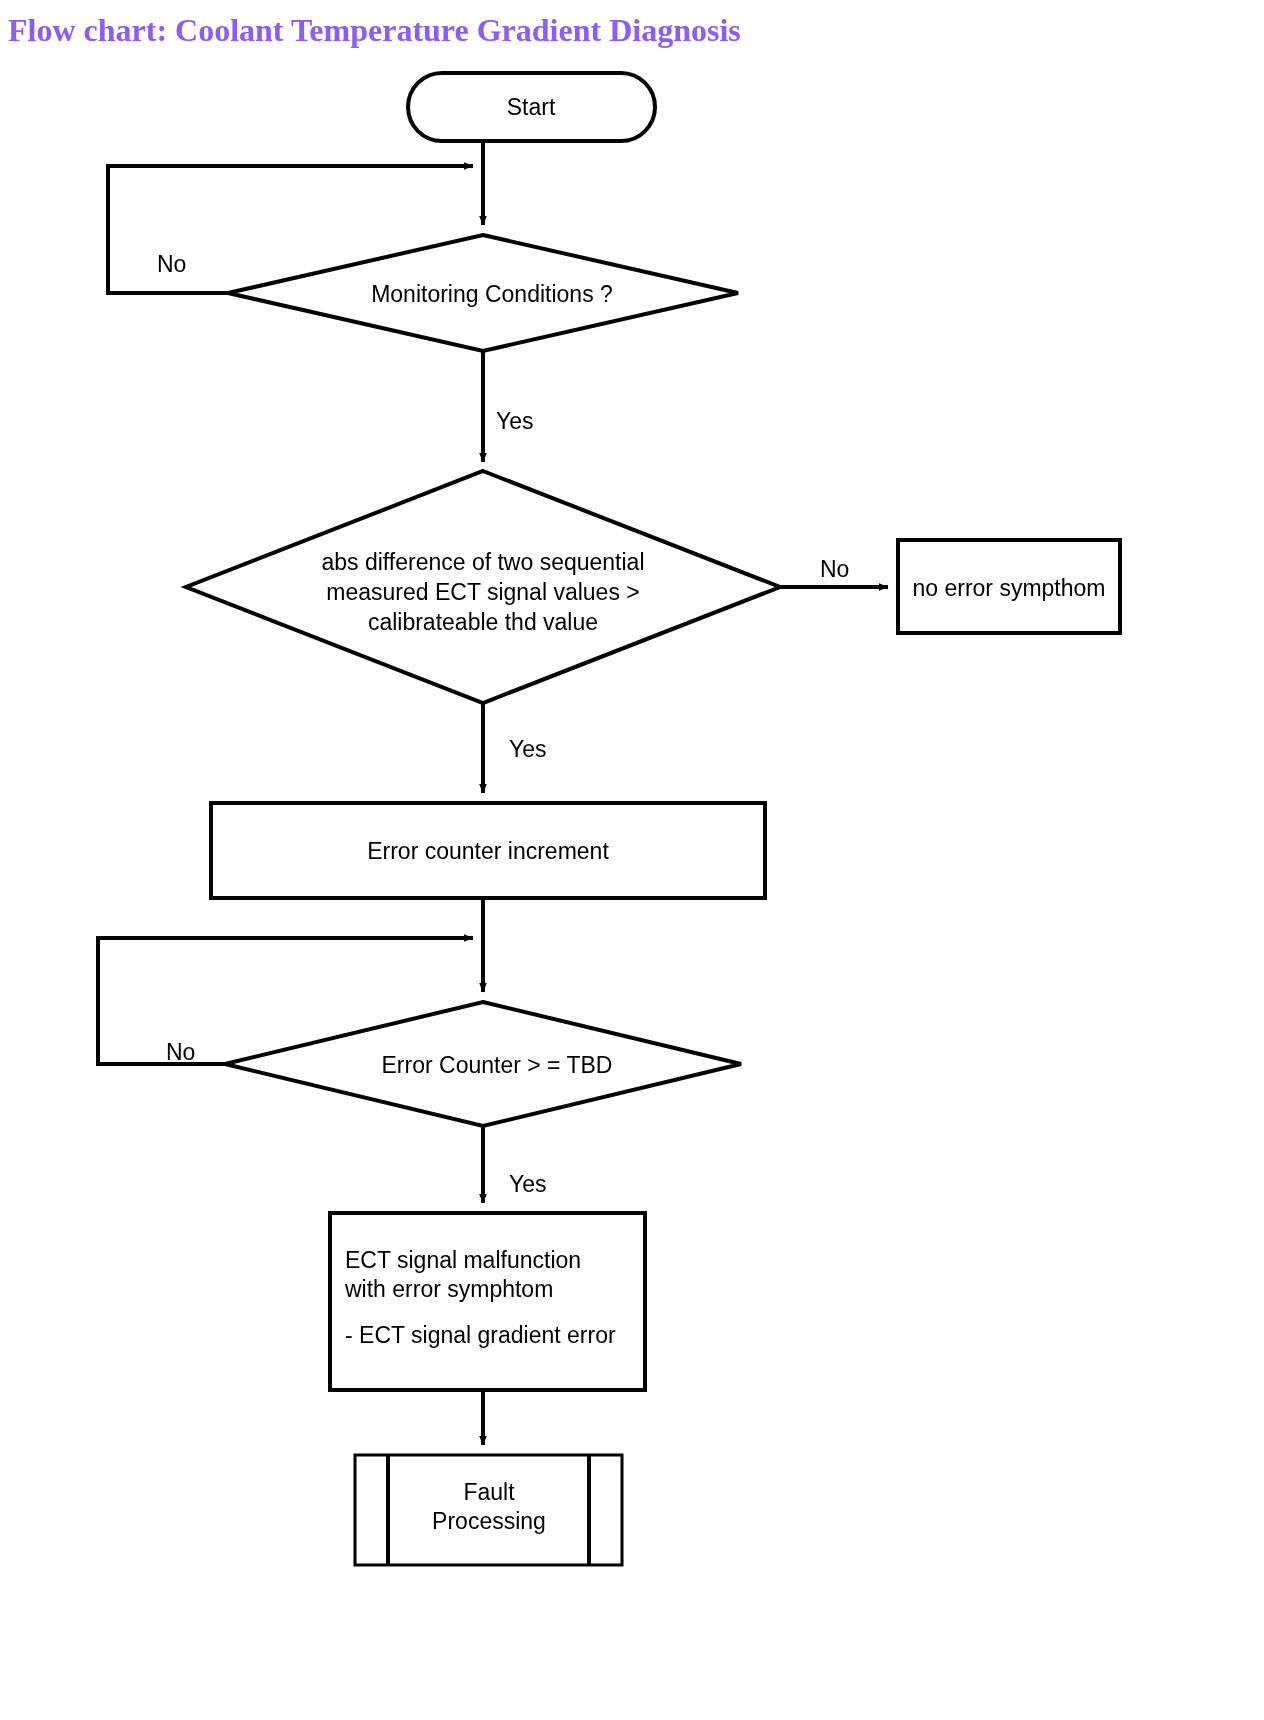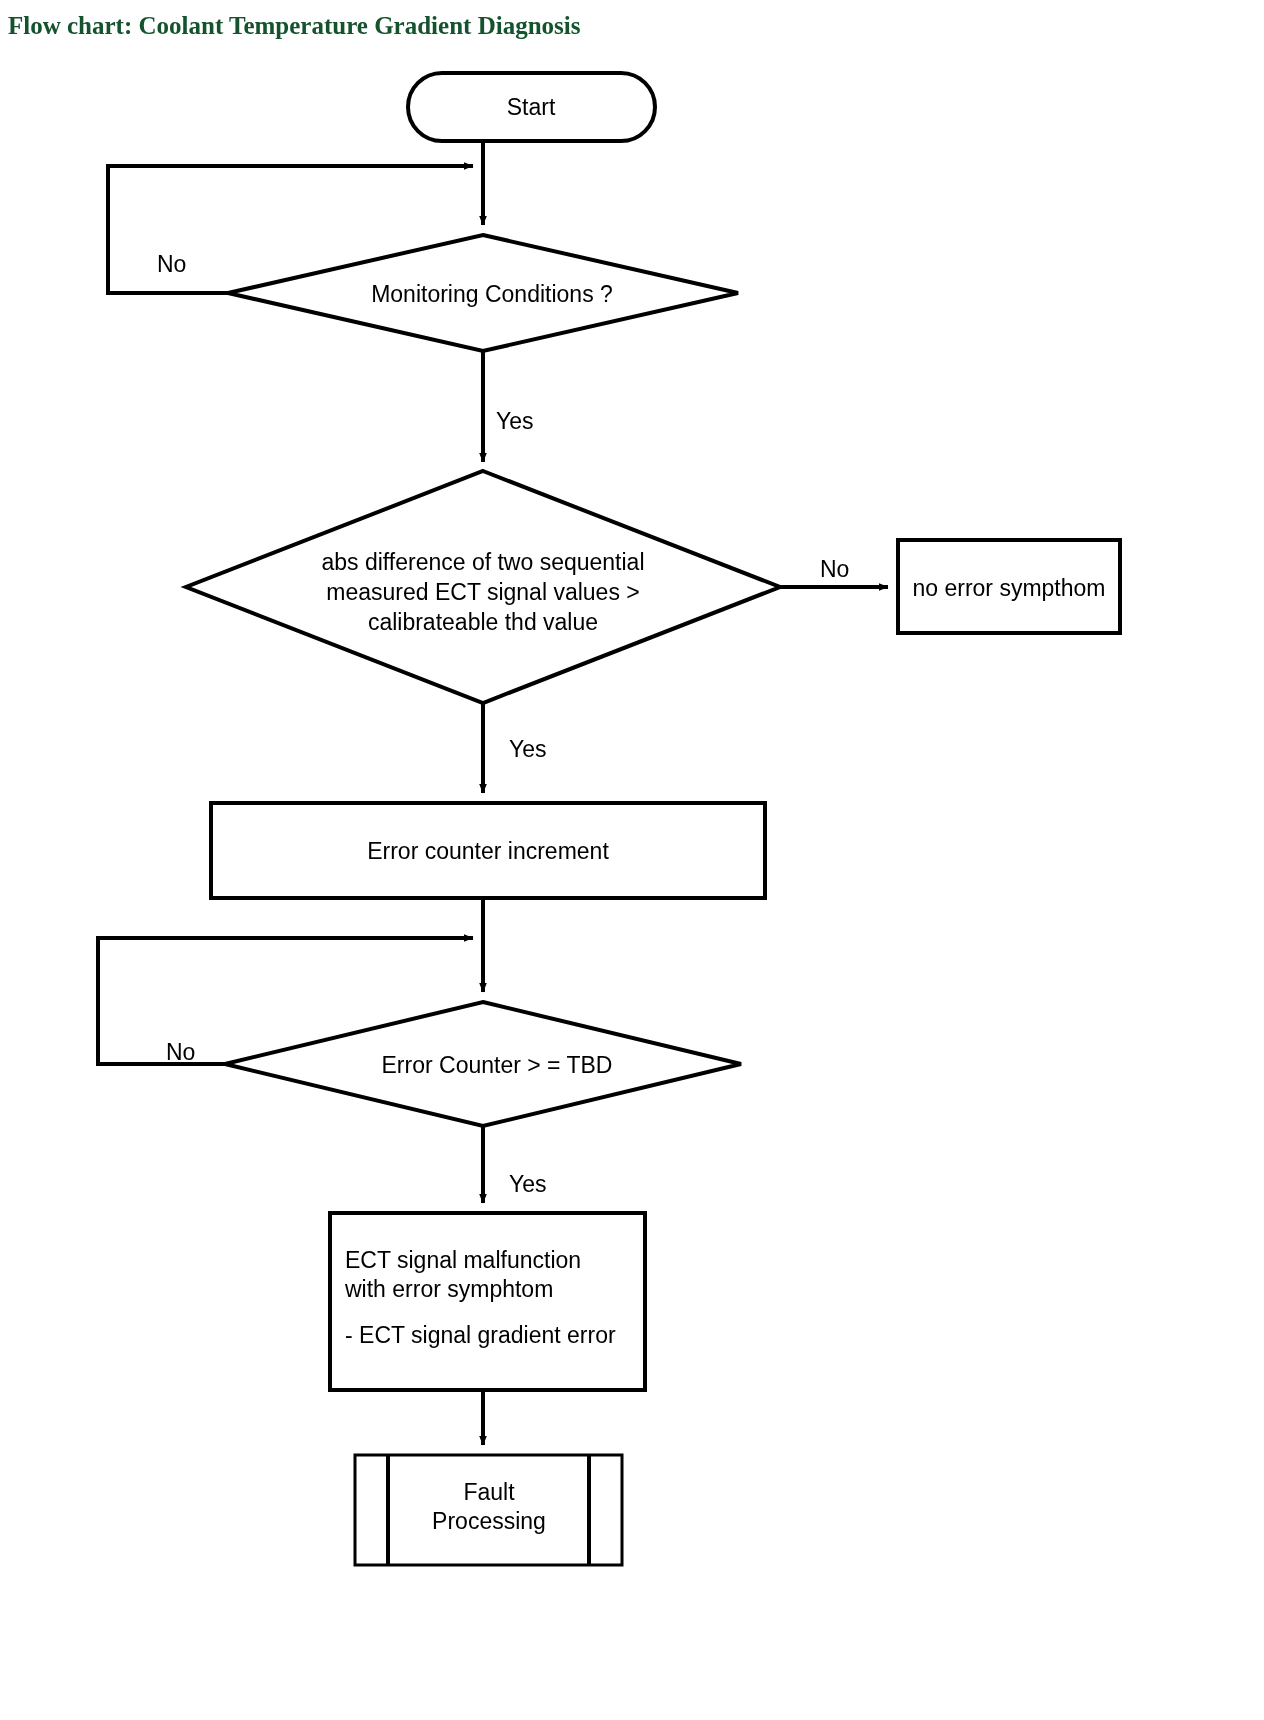--- a/index.html
+++ b/index.html
@@ -14,22 +14,22 @@
     position: relative;
     overflow: hidden;
     font-family: "Liberation Sans", sans-serif;
   }
   #page-title {
     position: absolute;
     left: 8px;
     top: 12px;
     font-family: "Liberation Serif", serif;
     font-weight: bold;
-    font-size: 25px;
-    color: #14532d;
+    font-size: 32px;
+    color: #8b5cf6;
     white-space: nowrap;
     letter-spacing: 0px;
   }
   #flow-canvas {
     position: absolute;
     left: 0;
     top: 0;
     width: 1264px;
     height: 1720px;
   }

